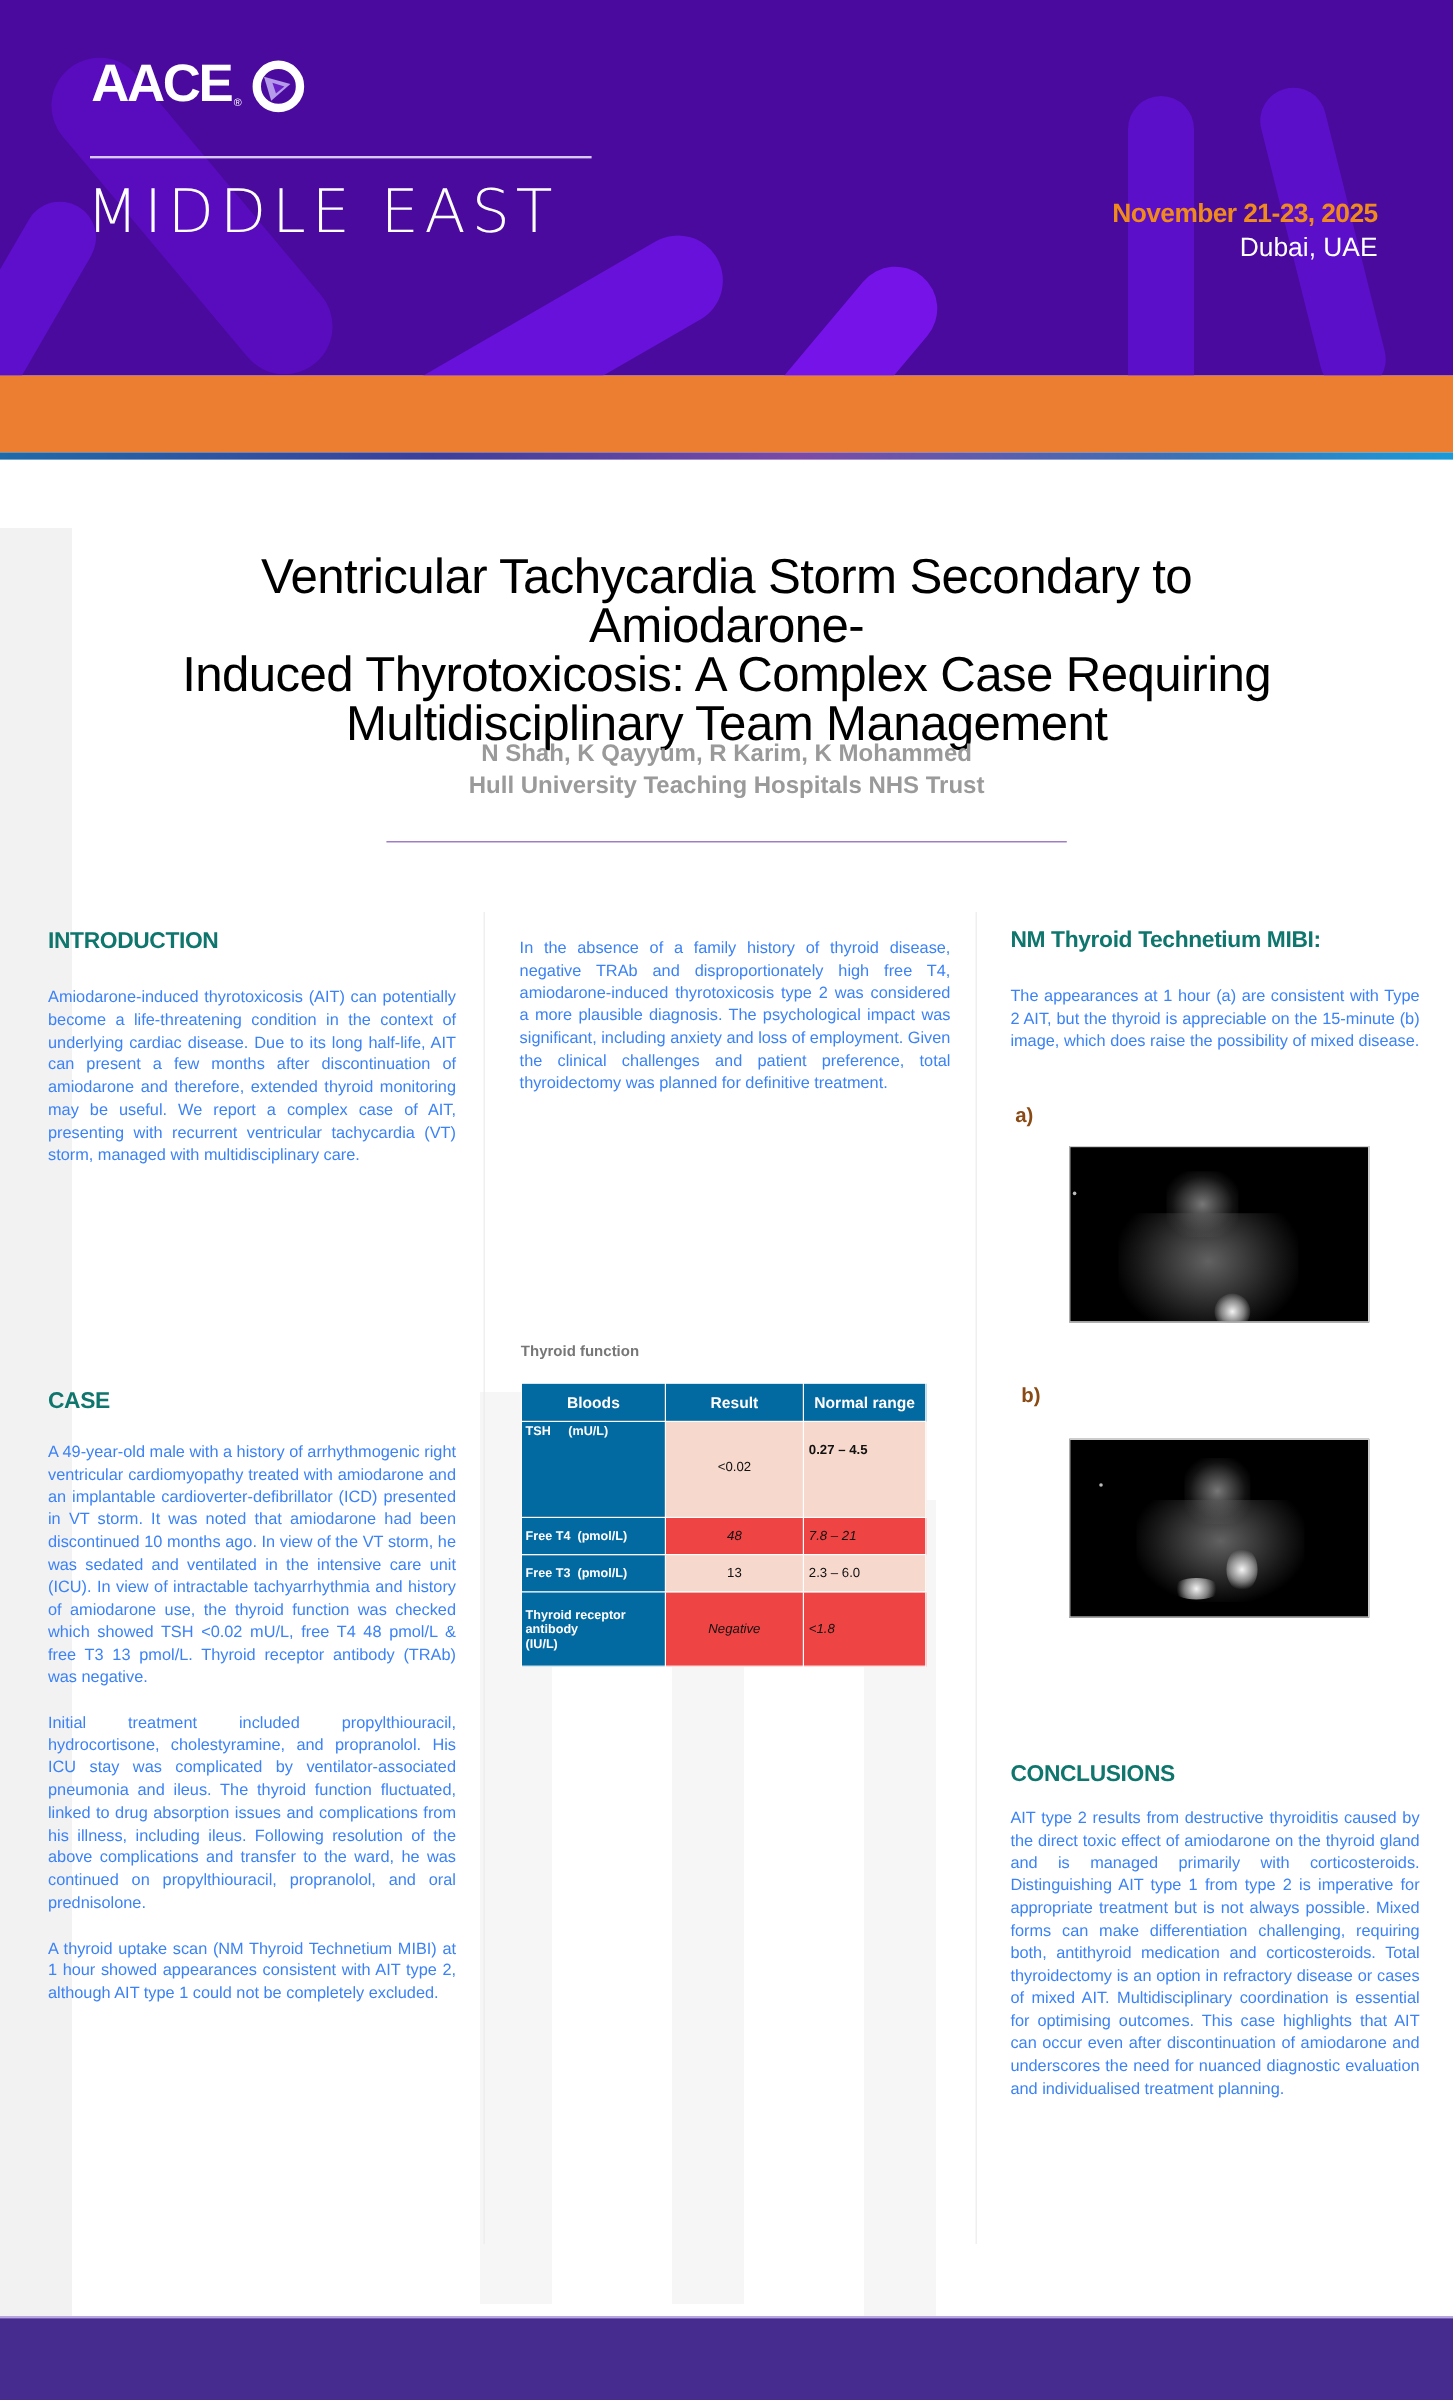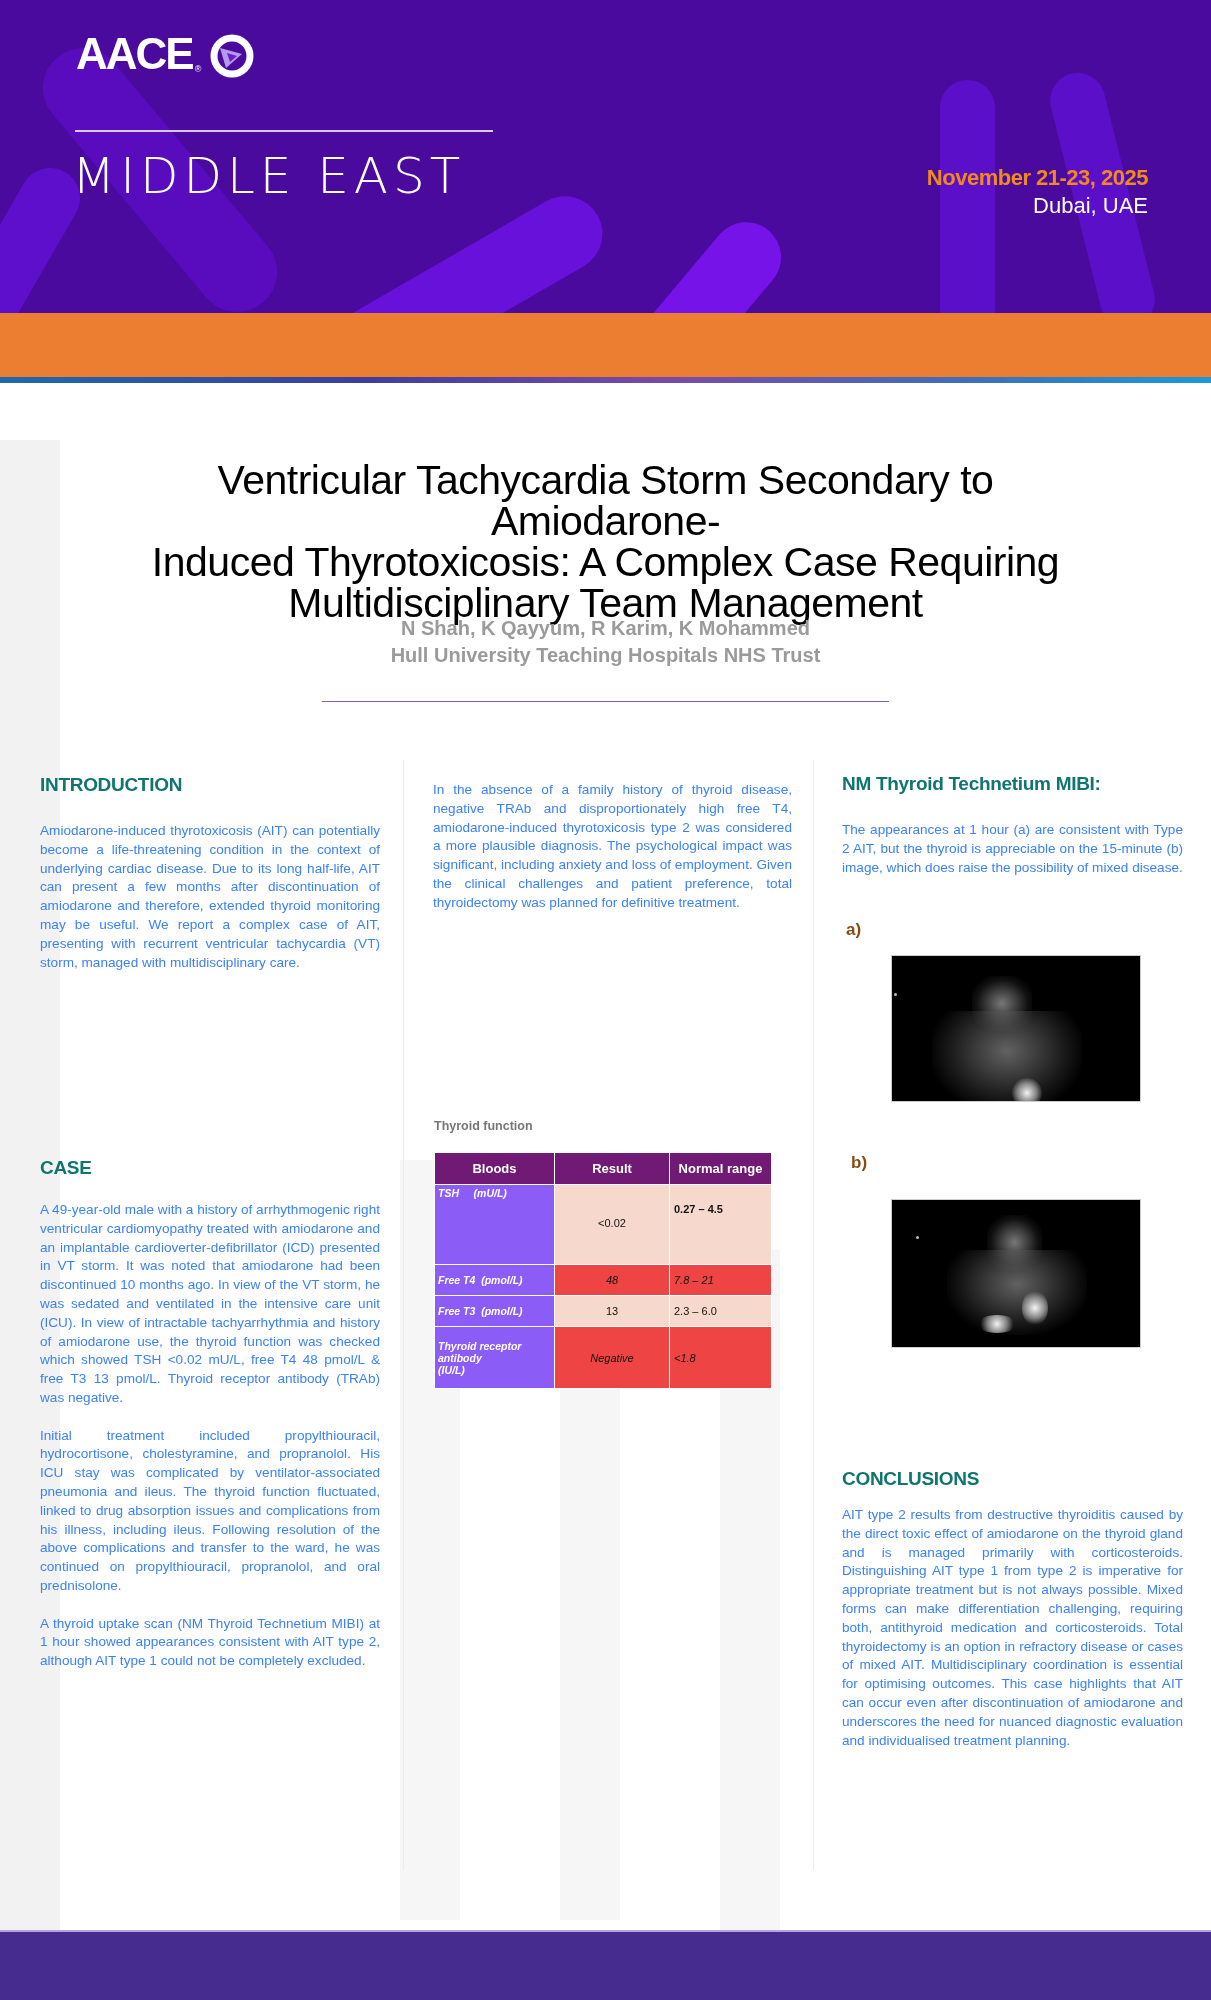--- a/index.html
+++ b/index.html
@@ -12,21 +12,21 @@
     position: absolute; left: 0; top: 0; width: 1211px; height: 313px;
     background: #4a0a9e; overflow: hidden;
   }
   .deco { position: absolute; border-radius: 40px; background: #6a10d8; opacity: 0.9; }
   .deco.d1 { left: 120px; top: 20px; width: 80px; height: 320px; transform: rotate(-40deg); background: #5a0cc0; }
   .deco.d2 { left: 650px; top: 200px; width: 70px; height: 260px; transform: rotate(40deg); background: #7a14f0; }
   .deco.d3 { left: 430px; top: 140px; width: 75px; height: 300px; transform: rotate(60deg); background: #6c12e0; }
   .deco.d4 { left: 940px; top: 80px; width: 55px; height: 260px; background: #5e10cc; }
   .deco.d5 { left: 1075px; top: 70px; width: 55px; height: 260px; transform: rotate(-14deg); background: #5e10cc; }
   .deco.d6 { left: -10px; top: 160px; width: 60px; height: 180px; transform: rotate(30deg); background: #6010d0; }
-  .logo-row { position: absolute; left: 76px; top: 32px; display: flex; align-items: flex-end; }
+  .logo-row { position: absolute; left: 76px; top: 48px; display: flex; align-items: flex-end; }
   .logo-text {
     font-family: "Liberation Sans", sans-serif; font-weight: bold; color: #fff;
     font-size: 44px; letter-spacing: -2px; line-height: 1;
   }
   .logo-reg { color: #fff; font-size: 9px; margin-left: 2px; margin-bottom: 2px; }
   .logo-mark { position: absolute; left: 134px; top: 2px; width: 44px; height: 44px; }
   .banner-rule { position: absolute; left: 75px; top: 130px; width: 418px; height: 2px; background: #d9c8f5; }
   .banner-title {
     position: absolute; left: 72px; top: 146px; color: #fff;
     font-family: "DejaVu Sans", sans-serif; font-weight: 300; font-size: 50px;
@@ -80,28 +80,27 @@
   .scan .hot {
     position: absolute; border-radius: 50%; background: radial-gradient(circle, rgba(255,255,255,0.95), rgba(200,200,200,0.6) 45%, rgba(0,0,0,0) 75%);
   }
   .scan .dot { position: absolute; width: 3px; height: 3px; background: #bbb; border-radius: 50%; }
   
   .tbl-caption { position: absolute; left: 434px; top: 1119px; color: #777; font-weight: bold; font-size: 12.5px; }
   table.tf {
     position: absolute; left: 434px; top: 1152px; width: 338px; border-collapse: collapse; font-size: 11px;
   }
   table.tf th {
-    background: #701a75; color: #fff; font-weight: bold; font-size: 13px; height: 29px;
+    background: #0369a1; color: #fff; font-weight: bold; font-size: 13px; height: 29px;
     border: 1px solid #fff; text-align: center;
   }
   table.tf td { border: 1px solid #fff; vertical-align: middle; }
   table.tf td.lbl {
-    background: #8b5cf6; color: #fff; font-weight: bold; font-size: 10.5px; padding: 2px 3px;
+    background: #0369a1; color: #fff; font-weight: bold; font-size: 10.5px; padding: 2px 3px;
     width: 113px;
-    font-style: italic;
   }
   table.tf td.lbl.top { vertical-align: top; }
   table.tf td.res { text-align: center; width: 112px; color: #111; }
   table.tf td.rng { padding-left: 4px; color: #111; }
   table.tf tr.odd td.res, table.tf tr.odd td.rng { background: #f7d8cc; }
   table.tf tr.even td.res, table.tf tr.even td.rng { background: #ef4444; font-style: italic; }
   
   .footer {
     position: absolute; left: 0; top: 1930px; width: 1211px; height: 70px; background: #472c8f;
     border-top: 2px solid #b5a6e0;

